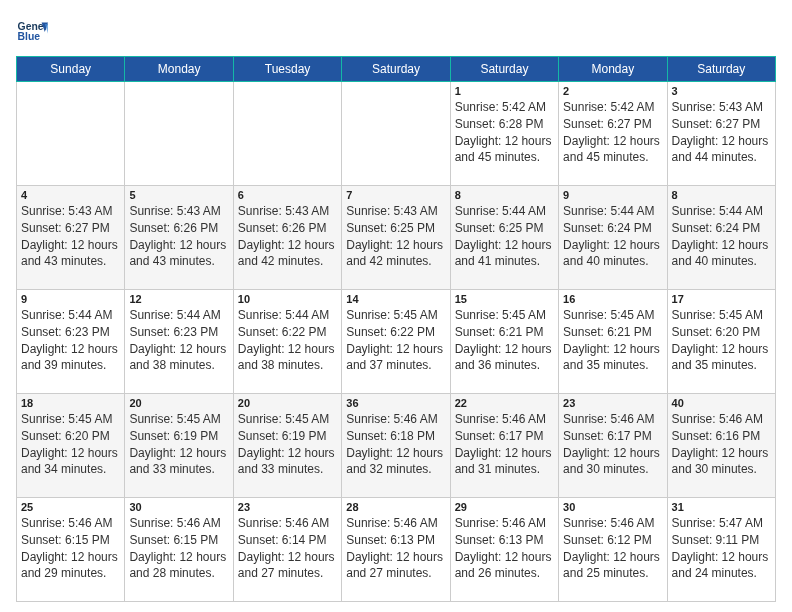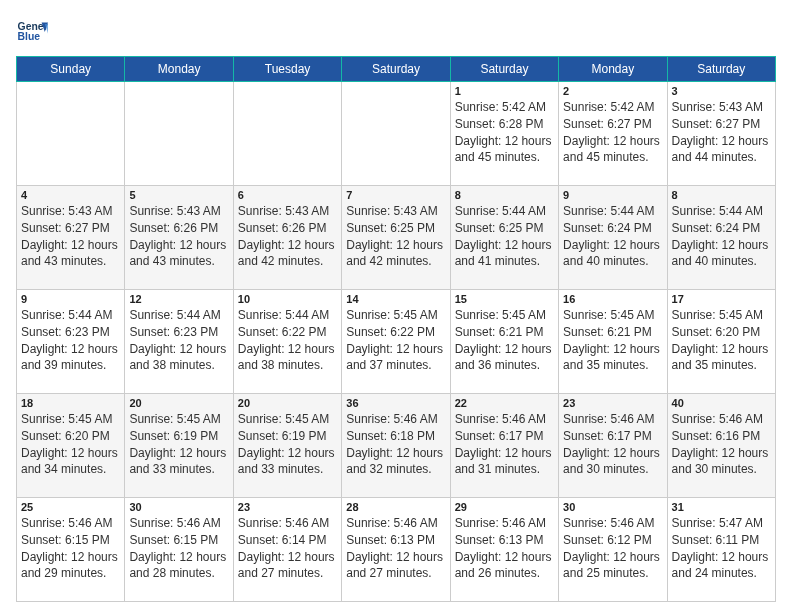--- a/index.html
+++ b/index.html
@@ -338,20 +338,20 @@
           <td>
             <span class="day-number">30</span>
             <div class="day-info" style="white-space: pre-line;">Sunrise: 5:46 AM
 Sunset: 6:12 PM
 Daylight: 12 hours
 and 25 minutes.</div>
           </td>
           <td>
             <span class="day-number">31</span>
             <div class="day-info" style="white-space: pre-line;">Sunrise: 5:47 AM
-Sunset: 6:11 PM
+Sunset: 9:11 PM
 Daylight: 12 hours
 and 24 minutes.</div>
           </td>
         </tr>
       </tbody>
   </table>
 </div>
 
 </body></html>

